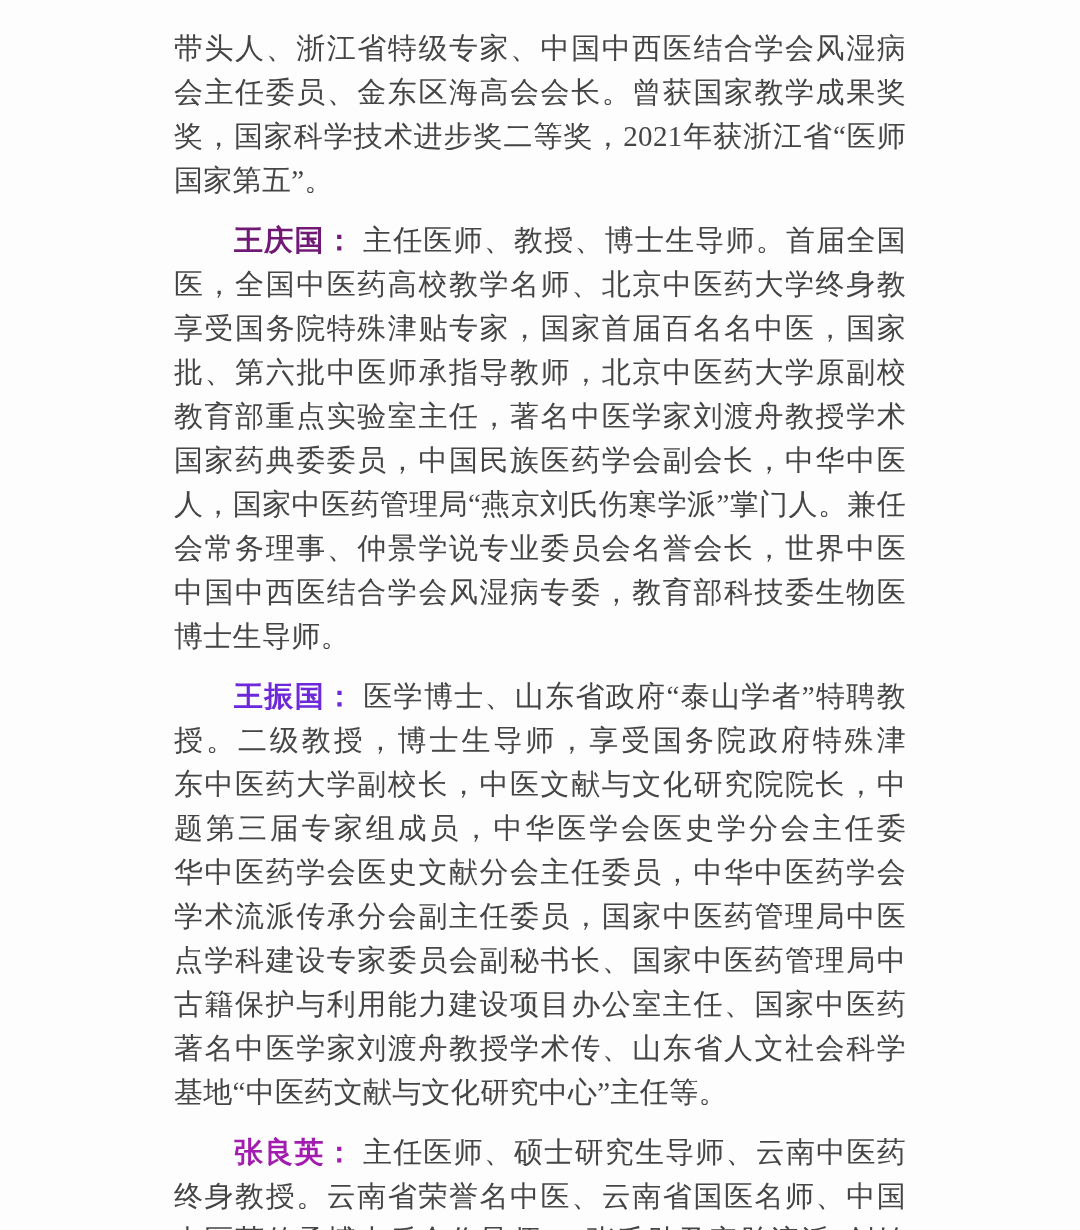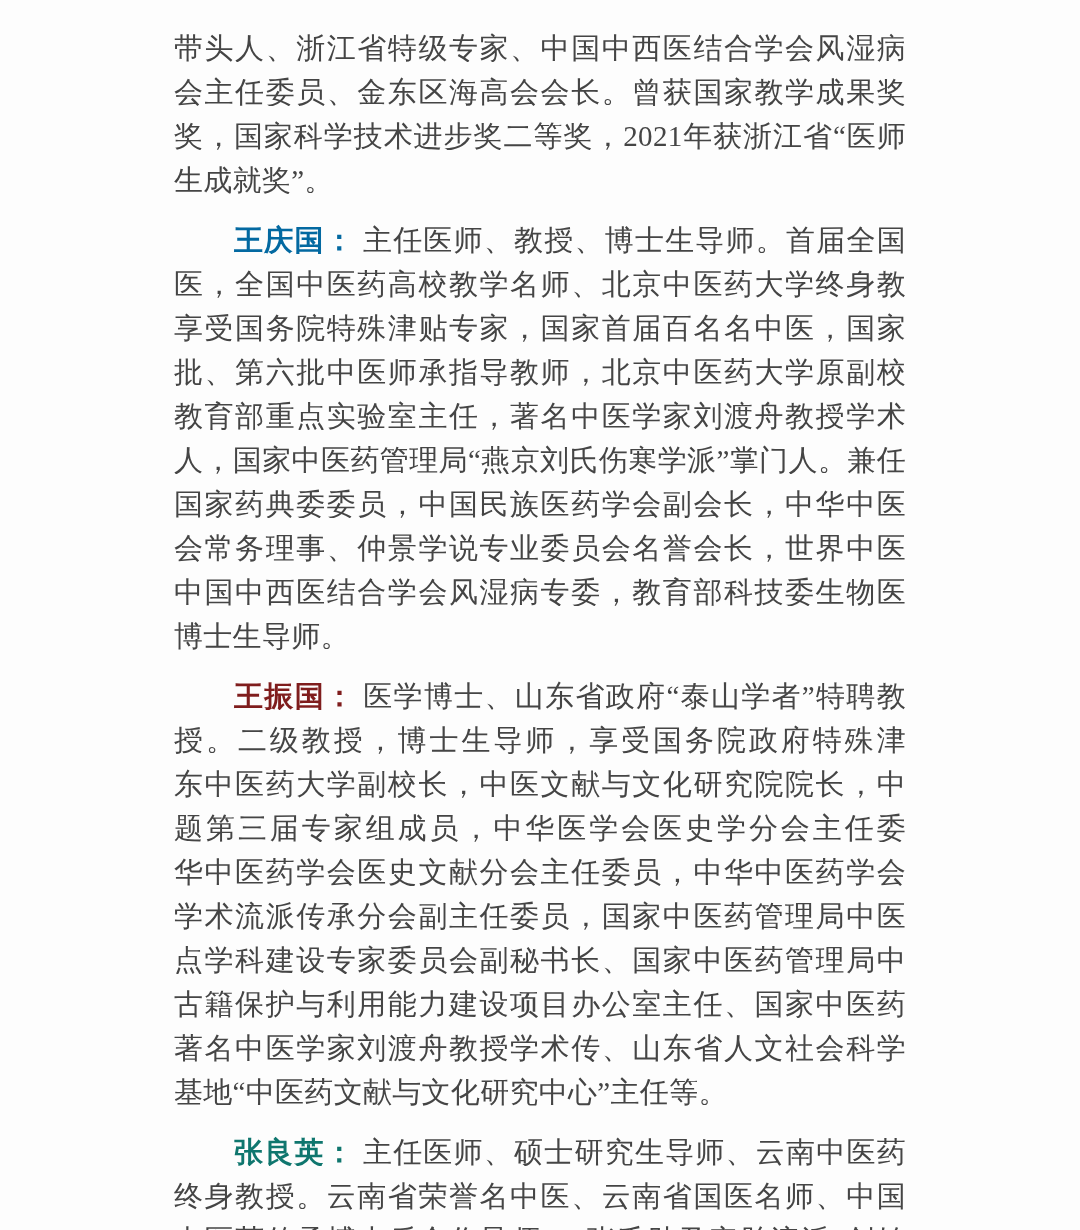--- a/index.html
+++ b/index.html
@@ -50,45 +50,45 @@
 </head>
 <body>
 
 <div class="page" style="background: rgb(253, 253, 253);">
   <div class="text-block" style="color: rgb(69, 69, 69);">
 
   <div class="paragraph">
         <div class="line">带头人、浙江省特级专家、中国中西医结合学会风湿病专委</div>
         <div class="line">会主任委员、金东区海高会会长。曾获国家教学成果奖二等</div>
         <div class="line">奖，国家科学技术进步奖二等奖，2021年获浙江省“医师终</div>
-        <div class="line line-last">生成就奖”。</div>
+        <div class="line line-last">国家第五”。</div>
       </div>
       <div class="paragraph">
-        <div class="line indent"><span class="lead" style="color: #0369a1;">王庆国：</span>主任医师、教授、博士生导师。首届全国名中</div>
+        <div class="line indent"><span class="lead" style="color: #701a75;">王庆国：</span>主任医师、教授、博士生导师。首届全国名中</div>
         <div class="line">医，全国中医药高校教学名师、北京中医药大学终身教授，</div>
         <div class="line">享受国务院特殊津贴专家，国家首届百名名中医，国家第五</div>
         <div class="line">批、第六批中医师承指导教师，北京中医药大学原副校长，</div>
         <div class="line">教育部重点实验室主任，著名中医学家刘渡舟教授学术传</div>
+        <div class="line">国家药典委委员，中国民族医药学会副会长，中华中医药学</div>
         <div class="line">人，国家中医药管理局“燕京刘氏伤寒学派”掌门人。兼任</div>
-        <div class="line">国家药典委委员，中国民族医药学会副会长，中华中医药学</div>
         <div class="line">会常务理事、仲景学说专业委员会名誉会长，世界中医药学</div>
         <div class="line">中国中西医结合学会风湿病专委，教育部科技委生物医药</div>
         <div class="line line-last">博士生导师。</div>
       </div>
       <div class="paragraph">
-        <div class="line indent"><span class="lead" style="color: #7f1d1d;">王振国：</span>医学博士、山东省政府“泰山学者”特聘教</div>
+        <div class="line indent"><span class="lead" style="color: #6d28d9;">王振国：</span>医学博士、山东省政府“泰山学者”特聘教</div>
         <div class="line">授。二级教授，博士生导师，享受国务院政府特殊津贴。山</div>
         <div class="line">东中医药大学副校长，中医文献与文化研究院院长，中医医</div>
         <div class="line">题第三届专家组成员，中华医学会医史学分会主任委员，中</div>
         <div class="line">华中医药学会医史文献分会主任委员，中华中医药学会中医</div>
         <div class="line">学术流派传承分会副主任委员，国家中医药管理局中医药重</div>
         <div class="line">点学科建设专家委员会副秘书长、国家中医药管理局中医药</div>
         <div class="line">古籍保护与利用能力建设项目办公室主任、国家中医药管理</div>
         <div class="line">著名中医学家刘渡舟教授学术传、山东省人文社会科学研究</div>
         <div class="line line-last">基地“中医药文献与文化研究中心”主任等。</div>
       </div>
       <div class="paragraph">
-        <div class="line indent"><span class="lead" style="color: #0f766e;">张良英：</span>主任医师、硕士研究生导师、云南中医药大学</div>
+        <div class="line indent"><span class="lead" style="color: #a21caf;">张良英：</span>主任医师、硕士研究生导师、云南中医药大学</div>
         <div class="line">终身教授。云南省荣誉名中医、云南省国医名师、中国首届</div>
         <div class="line">中医药传承博士后合作导师，“张氏助孕安胎流派”创始</div>
       </div>
     </div>
 </div>
 
 </body></html>

